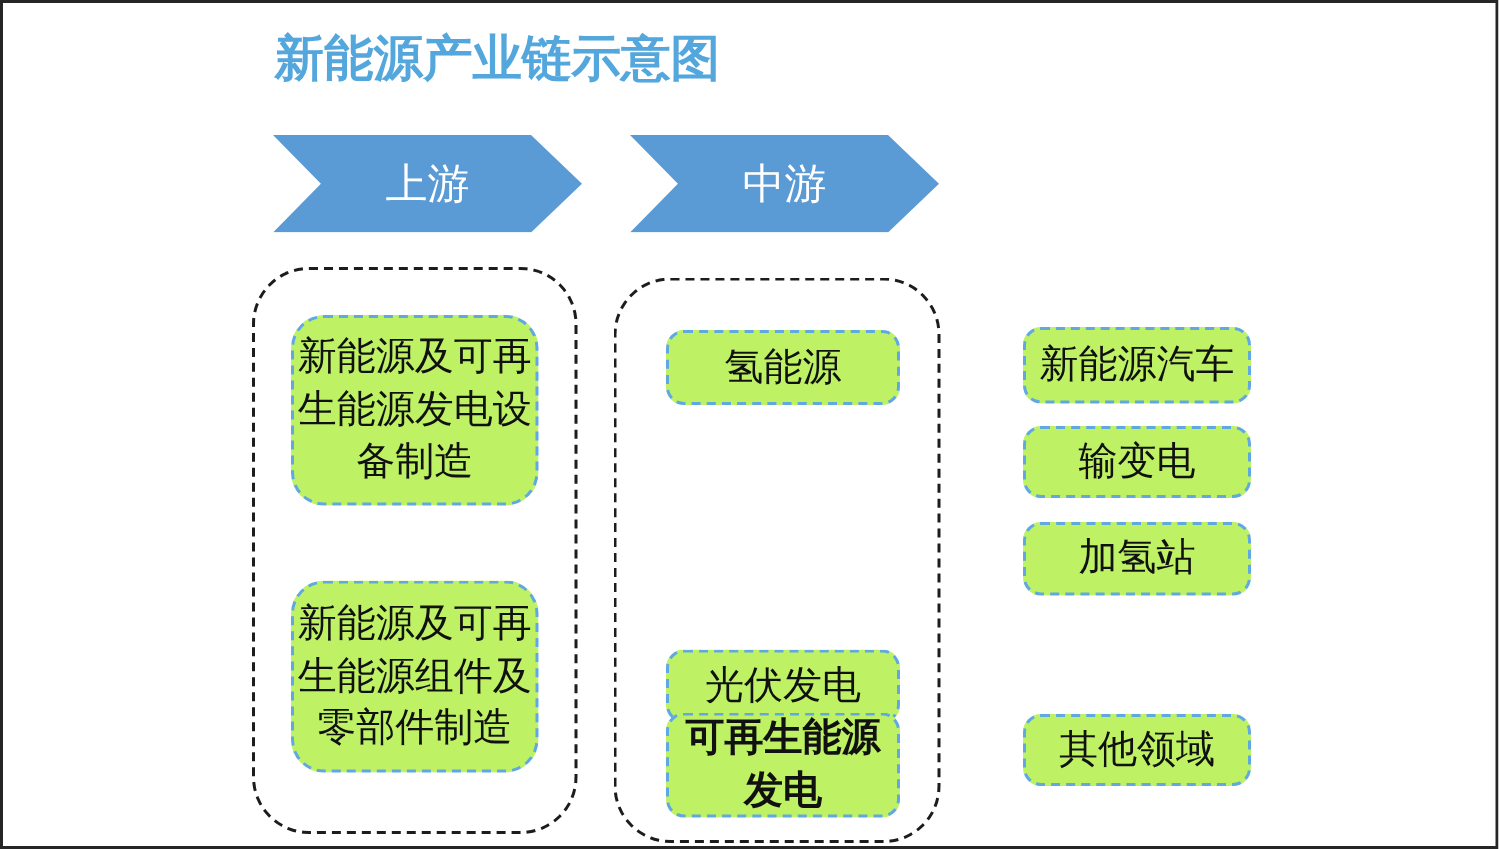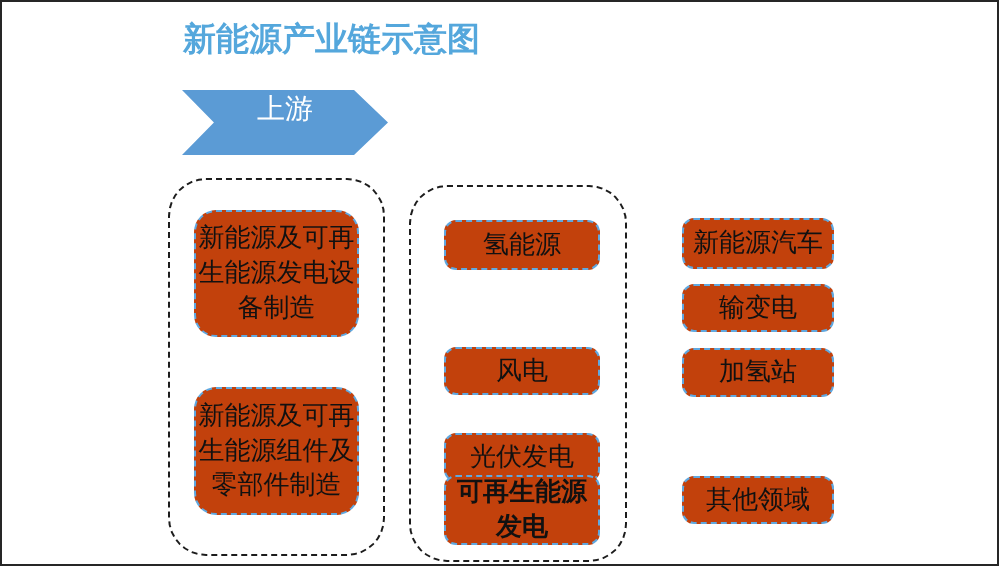--- a/index.html
+++ b/index.html
@@ -25,38 +25,38 @@
   .title{
     position:absolute;left:181px;top:20px;
     font-size:33px;font-weight:700;line-height:1.05;
     color:var(--title-blue);
     font-family:"Liberation Sans","DejaVu Sans",sans-serif;
   }
   .arrow{
     position:absolute;top:88px;height:65px;width:206px;
     background:var(--arrow-fill);
     clip-path:polygon(0 0,83.5% 0,100% 50%,83.5% 100%,0 100%,15.5% 50%);
-    display:flex;justify-content:center;
+    display:flex;align-items:center;justify-content:center;
     color:var(--arrow-text);font-size:28px;
   }
   .arrow-1{left:180px;}
   .arrow-2{left:418px;}
   .group{
     position:absolute;
     border:2px dashed var(--group-border-dark);
     border-radius:38px;
     background:transparent;
   }
   .group-upstream{left:166px;top:176px;width:217px;height:378px;}
   .group-midstream{left:407px;top:183px;width:218px;height:377px;}
   .node{
     position:absolute;
     border:2px dashed var(--node-border-blue);
     border-radius:12px;
-    background:#c2410c;
+    background:#bef264;
     display:flex;align-items:center;justify-content:center;
     text-align:center;white-space:pre-line;
     color:var(--node-text);
     font-size:26px;line-height:1.34;
     font-family:"Liberation Serif","DejaVu Serif",serif;
   }
   .node.big{border-radius:22px;}
   .u1{left:192px;top:208px;width:165px;height:127px;}
   .u2{left:192px;top:385px;width:165px;height:128px;}
   .m{left:442px;width:156px;}
@@ -75,33 +75,35 @@
 </head>
 <body>
 
 <div class="canvas">
 
   <h1 class="title">新能源产业链示意图</h1>
 
   <div class="arrow arrow-1">
     <span>上游</span>
   </div>
+  <div class="arrow arrow-2">
+    <span>中游</span>
+  </div>
 
   <div class="group group-upstream"></div>
   <div class="group group-midstream"></div>
 
   <div class="node big u1">新能源及可再
 生能源发电设
 备制造</div>
   <div class="node big u2">新能源及可再
 生能源组件及
 零部件制造</div>
 
   <div class="node m m1">氢能源</div>
-  <div class="node m m3">风电</div>
   <div class="node m m4">光伏发电</div>
   <div class="node m m5">可再生能源
 发电</div>
 
   <div class="node d d1">新能源汽车</div>
   <div class="node d d2">输变电</div>
   <div class="node d d3">加氢站</div>
   <div class="node d d5">其他领域</div>
 
 </div>

